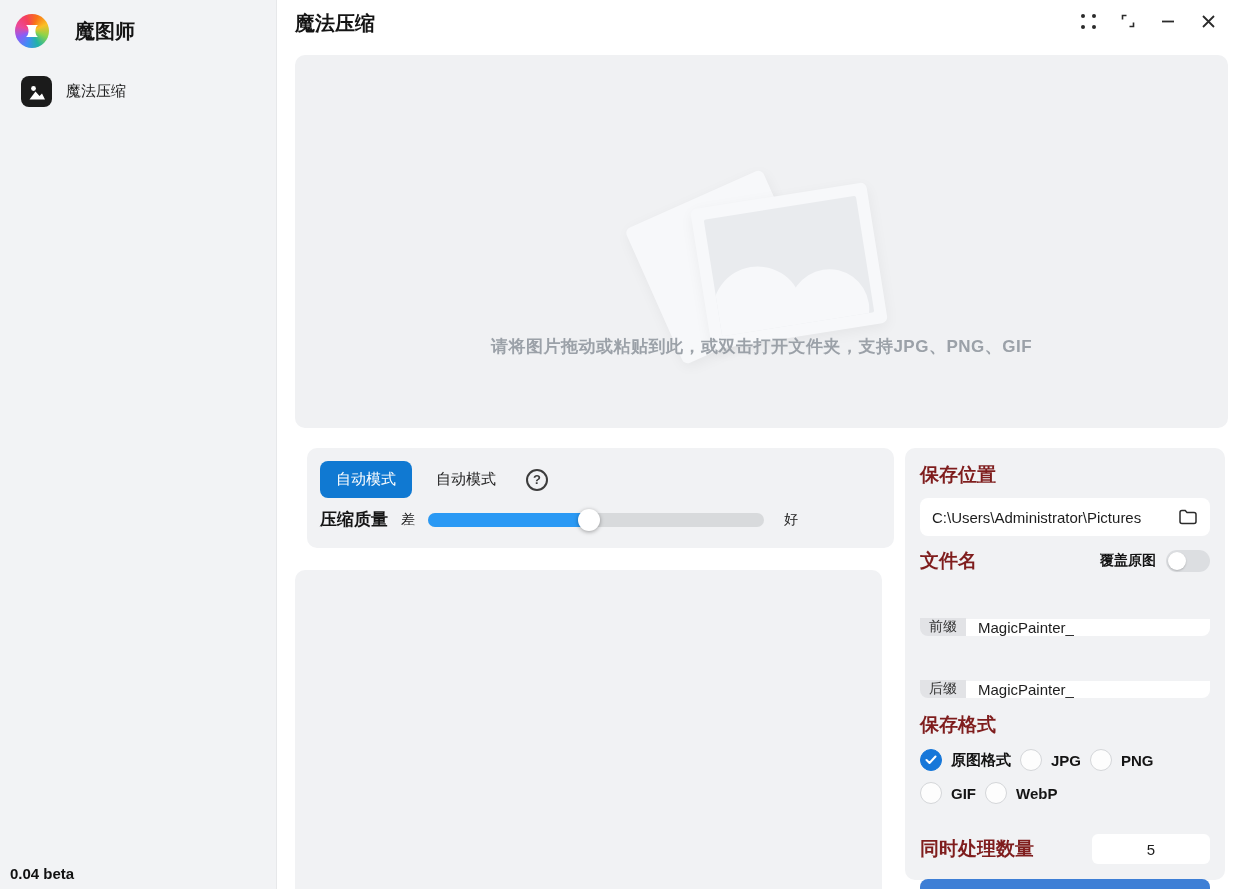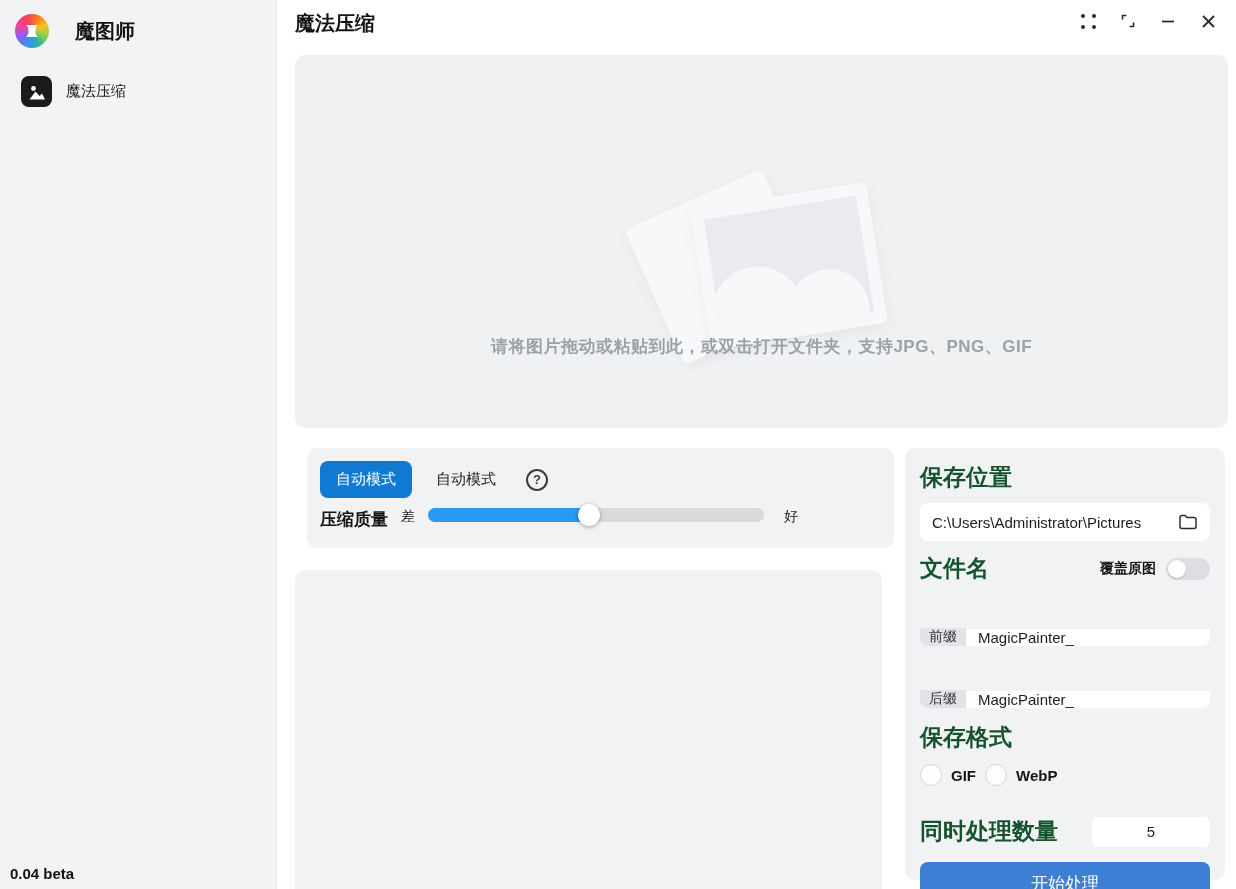--- a/index.html
+++ b/index.html
@@ -43,37 +43,37 @@
                font-size:17px; color:#9ba1a8; letter-spacing:0.5px;font-weight:bold; }
 
   
   .settings-card { position:absolute; left:295px; top:448px; width:587px; height:100px;
                    background:#f1f2f4; border-radius:10px;margin-left:12px; }
   .tab-row { display:flex; align-items:center; padding:13px 0 0 13px; gap:8px; }
   .tab { font-size:15px; border-radius:8px; padding:9px 16px; border:none; cursor:pointer; background:transparent; color:#222; font-weight:500;}
   .tab.active { background:#1079d2; color:#fff; }
   .help-circle { width:22px; height:22px; border-radius:50%; border:2px solid #3c3c3c; margin-left:6px;
                  display:flex; align-items:center; justify-content:center; font-size:13px; font-weight:700; color:#3c3c3c; cursor:pointer; background:transparent;}
-  .quality-row { display:flex; padding:10px 0 0 13px; }
+  .quality-row { display:flex; align-items:center; padding:10px 0 0 13px; }
   .q-label { font-size:17px; font-weight:700; color:#141414; }
   .q-min { font-size:14px; margin-left:13px; color:#222; }
   .q-max { font-size:14px; margin-left:20px; color:#222; }
   .slider { position:relative; width:336px; height:14px; border-radius:7px; background:#d8dadc; margin-left:13px; cursor:pointer; }
   .slider-fill { position:absolute; left:0; top:0; bottom:0; border-radius:7px; background:#2a99f4; }
   .slider-thumb { position:absolute; top:50%; width:22px; height:22px; border-radius:50%; background:#ffffff;
                   box-shadow:0 1px 4px rgba(0,0,0,0.35); transform:translate(-50%,-50%); cursor:grab; }
 
   
   .list-card { position:absolute; left:295px; top:570px; width:587px; height:319px;
                background:#f1f2f4; border-radius:10px 10px 0 0; }
 
   
   .right-panel { position:absolute; left:905px; top:448px; width:320px; height:432px;
                  background:#f1f2f4; border-radius:10px; padding:14px 15px; }
-  .rp-heading { font-size:23px; font-weight:700; color:#14532d; }
+  .rp-heading { font-size:19px; font-weight:700; color:#7f1d1d; }
   .loc-input { margin-top:10px; height:38px; background:#fff; border-radius:8px; display:flex; align-items:center;
                padding:0 12px; cursor:text; }
   .loc-text { flex:1; font-size:15px; color:#1d1d1d; white-space:nowrap; overflow:hidden; }
   .folder-btn { background:none; border:none; cursor:pointer; display:flex; padding:0; }
   .filename-row { display:flex; align-items:center; margin-top:12px; }
   .overwrite-label { margin-left:auto; font-size:14px; font-weight:600; color:#141414; }
   .toggle { width:44px; height:22px; border-radius:11px; background:#dcdee1; margin-left:10px; position:relative; cursor:pointer; border:none; }
   .toggle-knob { position:absolute; left:2px; top:2px; width:18px; height:18px; border-radius:50%; background:#fff;
                  box-shadow:0 1px 2px rgba(0,0,0,0.2); }
   .fix-row { display:flex; margin-top:25px; height:37px; border-radius:8px; overflow:hidden;align-items:flex-end; }
@@ -201,20 +201,38 @@
     <input class="fix-input" type="text" value="MagicPainter_" style="">
   </div>
   <div class="fix-row">
     <span class="fix-label">后缀</span>
     <input class="fix-input" type="text" value="MagicPainter_" style="">
   </div>
 
   <div class="rp-heading format-heading">保存格式</div>
   <div class="radio-row">
     <span class="radio-opt">
+      <span class="radio checked">
+        <svg width="12" height="10" viewBox="0 0 12 10">
+            <path d="M1.5 5 L4.5 8 L10.5 1.5" fill="none" stroke="#ffffff" stroke-width="2" stroke-linecap="round" stroke-linejoin="round"></path>
+          </svg>
+      </span>
+      <span class="radio-label">原图格式</span>
+    </span>
+    <span class="radio-opt">
+      <span class="radio"></span>
+      <span class="radio-label">JPG</span>
+    </span>
+    <span class="radio-opt">
+      <span class="radio"></span>
+      <span class="radio-label">PNG</span>
+    </span>
+  </div>
+  <div class="radio-row">
+    <span class="radio-opt">
       <span class="radio"></span>
       <span class="radio-label">GIF</span>
     </span>
     <span class="radio-opt">
       <span class="radio"></span>
       <span class="radio-label">WebP</span>
     </span>
   </div>
 
   <div class="conc-row">

